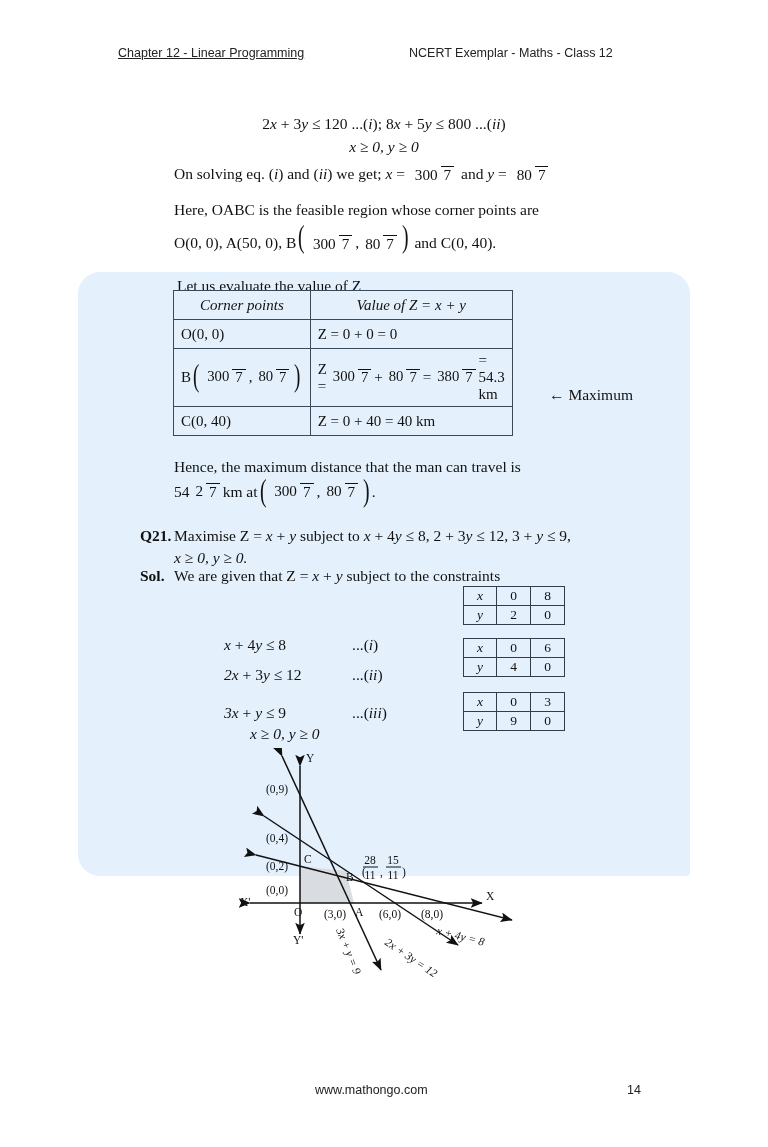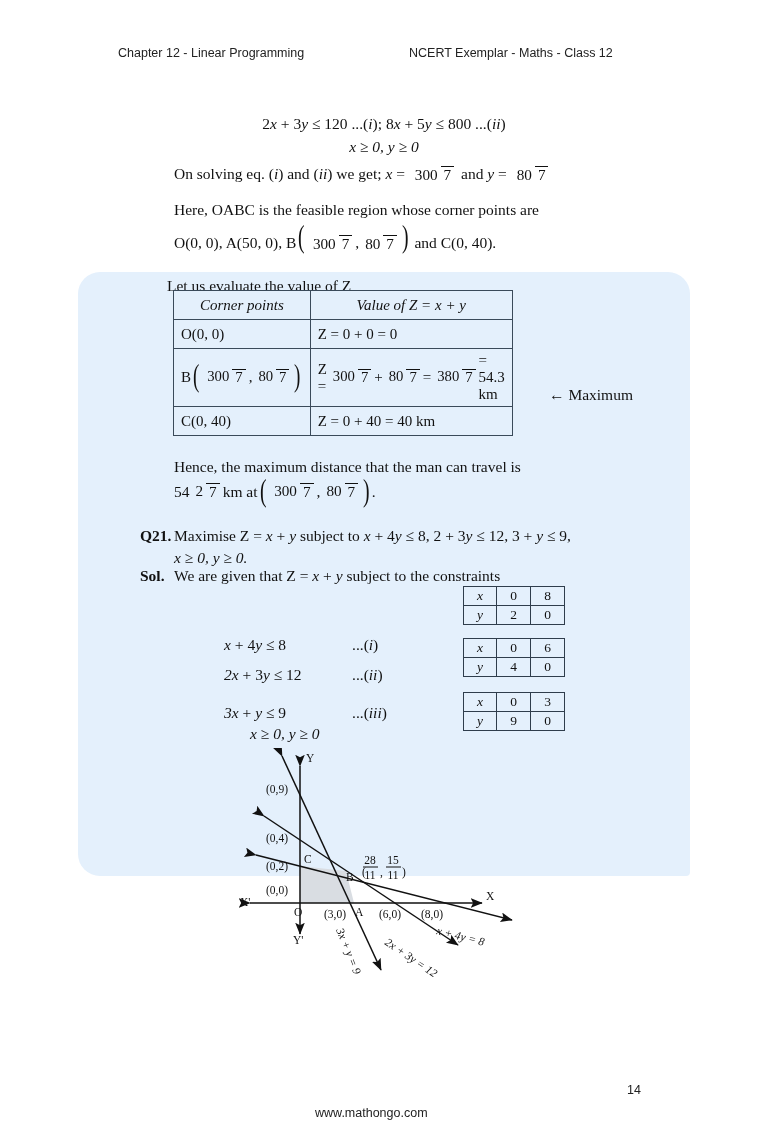--- a/index.html
+++ b/index.html
@@ -12,21 +12,21 @@
     overflow:hidden;
   }
   .page{position:absolute;inset:0;}
 
   
   .header{
     position:absolute;left:0;right:0;top:46px;height:20px;
     font-family:"Liberation Sans", sans-serif;
     font-size:12.5px;color:#222;
   }
-  .header .left{position:absolute;left:118px;top:0;}
+  .header .left{position:absolute;left:118px;top:0;text-decoration:underline;}
   .header .right{position:absolute;left:409px;top:0;}
 
   
   .blue-panel{
     position:absolute;left:78px;top:272px;width:612px;height:604px;
     background:#e4f0fc;
     border-radius:22px 22px 4px 22px;
   }
   
   .wm{position:absolute;left:0;top:0;width:768px;height:1147px;overflow:hidden;pointer-events:none;}
@@ -48,21 +48,21 @@
   
   .blk{position:absolute;font-size:15.5px;line-height:1.42;}
 
   .eq-top{left:0;right:0;top:113px;text-align:center;font-size:15.5px;}
   .eq-top .l2{margin-top:1px;}
 
   .p-solve{left:174px;top:163px;width:500px;font-size:15.5px;}
   .p-here{left:174px;top:199px;width:498px;text-align:justify;font-size:15.5px;}
   .p-corner{left:174px;top:228px;width:500px;font-size:15.5px;}
 
-  .p-letus{left:167px;top:275px;font-size:15.5px;}
+  .p-letus{left:177px;top:275px;font-size:15.5px;}
 
   
   .maintable{
     position:absolute;left:173px;top:290px;width:314px;
     border-collapse:collapse;background:transparent;font-family:Liberation Serif, serif;
   }
   .maintable td{
     border:1.4px solid #3a4a5a;
     padding:3px 7px;font-size:15px;vertical-align:middle;
     height:22px;
@@ -105,21 +105,21 @@
 
   
   .graph{position:absolute;left:236px;top:748px;width:330px;height:250px;}
   .graph svg{display:block;}
   .gt{font-family:"Liberation Serif", serif;font-size:11.5px;fill:#111;}
   .gt-i{font-style:italic;}
 
   
   .footer{position:absolute;left:0;right:0;top:1083px;height:20px;
           font-family:"Liberation Sans", sans-serif;font-size:12.5px;color:#222;}
-  .footer .url{position:absolute;left:315px;top:0;margin-top:23px;}
+  .footer .url{position:absolute;left:315px;top:0;}
   .footer .pg{position:absolute;left:627px;top:0;}
 </style>
 </head>
 <body>
 
 <div class="page">
 
   <div class="wm">
     <i style="left:120px;top:470px;width:34px;height:300px;transform:rotate(28deg);"></i>
     <i style="left:196px;top:430px;width:30px;height:330px;transform:rotate(28deg);"></i>

